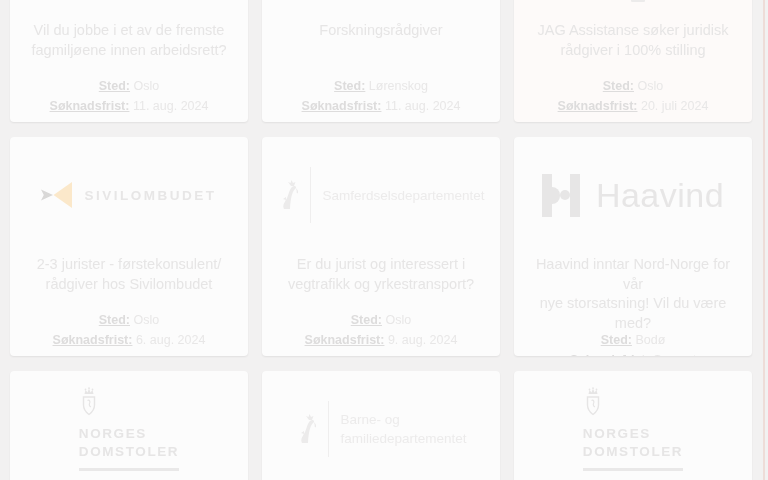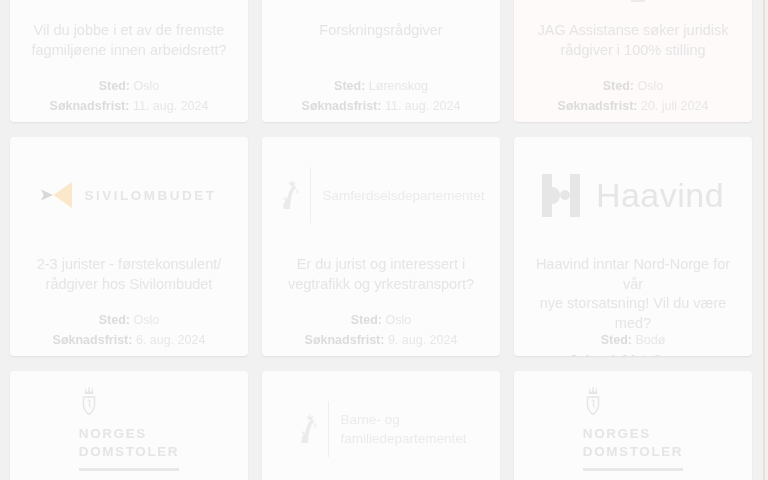--- a/index.html
+++ b/index.html
@@ -32,21 +32,21 @@
     font-size:14.5px; line-height:19.5px; font-weight:400;
     color: var(--title-color, #e6e5e5);
     text-align:center; white-space:pre-line;
   }
   .meta {
     margin-top:auto; padding-bottom:8px; text-align:center;
     font-size:12.5px; line-height:15px;
     color: var(--meta-value-color, #e8e7e7);
   }
   .meta .meta-row + .meta-row { margin-top:5px; }
-  .meta b { font-weight:700; color: var(--meta-label-color, #dddcdc); }
+  .meta b { font-weight:700; color: var(--meta-label-color, #dddcdc); text-decoration: underline; }
 
   
   .logo-sliver {
     position:absolute; top:96px; left:calc(50% - 2px);
     width:14px; height:3px; border-radius:1px;
     background: var(--logo-gray-light, #ecebeb);
   }
 
   
   .siv-logo { display:flex; align-items:center; gap:12px; }

